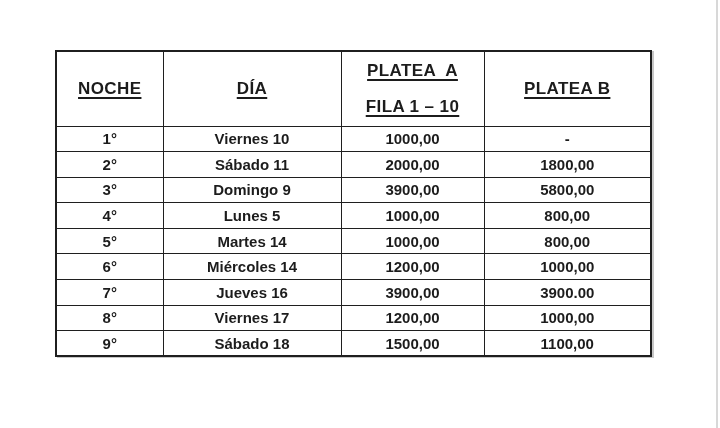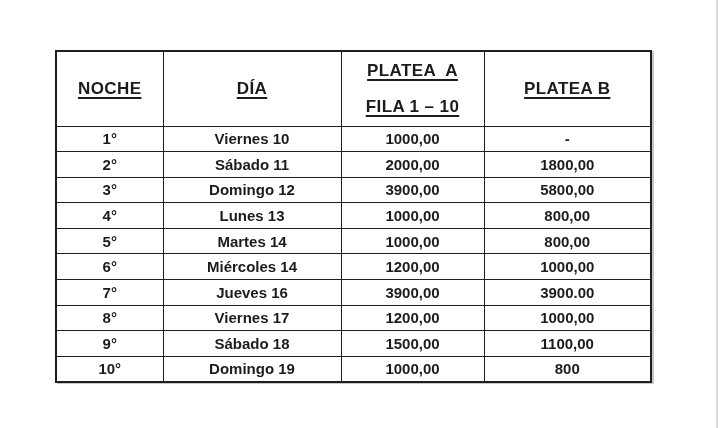--- a/index.html
+++ b/index.html
@@ -102,27 +102,27 @@
       <td>-</td>
     </tr>
     <tr class="data-row">
       <td class="cell-bold">2°</td>
       <td class="cell-bold">Sábado 11</td>
       <td>2000,00</td>
       <td>1800,00</td>
     </tr>
     <tr class="data-row">
       <td class="cell-bold">3°</td>
-      <td class="cell-bold">Domingo 12</td>
+      <td class="cell-bold">Domingo 9</td>
       <td>3900,00</td>
       <td>5800,00</td>
     </tr>
     <tr class="data-row">
       <td class="cell-bold">4°</td>
-      <td class="cell-bold">Lunes 13</td>
+      <td class="cell-bold">Lunes 5</td>
       <td>1000,00</td>
       <td>800,00</td>
     </tr>
     <tr class="data-row">
       <td class="cell-bold">5°</td>
       <td class="cell-bold">Martes 14</td>
       <td>1000,00</td>
       <td>800,00</td>
     </tr>
     <tr class="data-row">
@@ -142,20 +142,14 @@
       <td class="cell-bold">Viernes 17</td>
       <td>1200,00</td>
       <td>1000,00</td>
     </tr>
     <tr class="data-row">
       <td class="cell-bold">9°</td>
       <td class="cell-bold">Sábado 18</td>
       <td>1500,00</td>
       <td>1100,00</td>
     </tr>
-    <tr class="data-row">
-      <td class="cell-bold">10°</td>
-      <td class="cell-bold">Domingo 19</td>
-      <td>1000,00</td>
-      <td>800</td>
-    </tr>
   </tbody>
 </table>
 
 </body></html>

